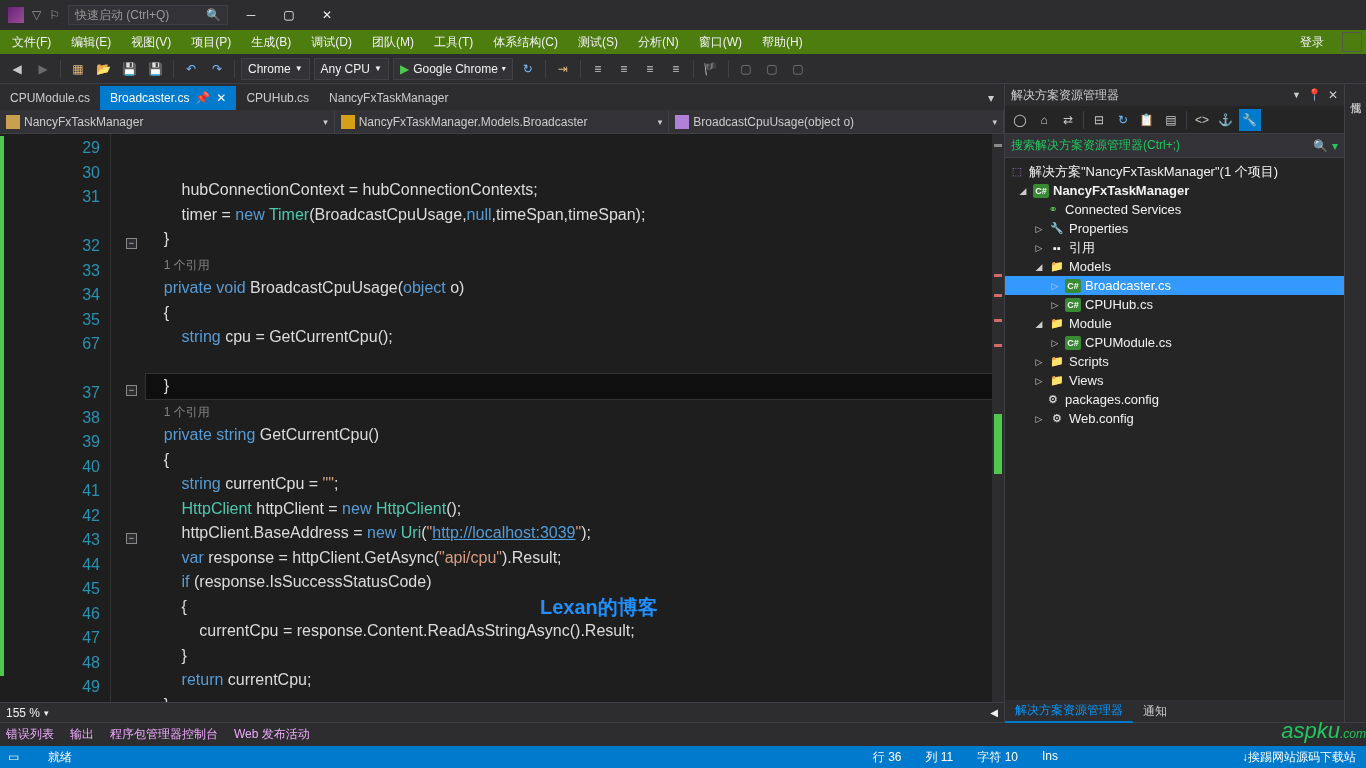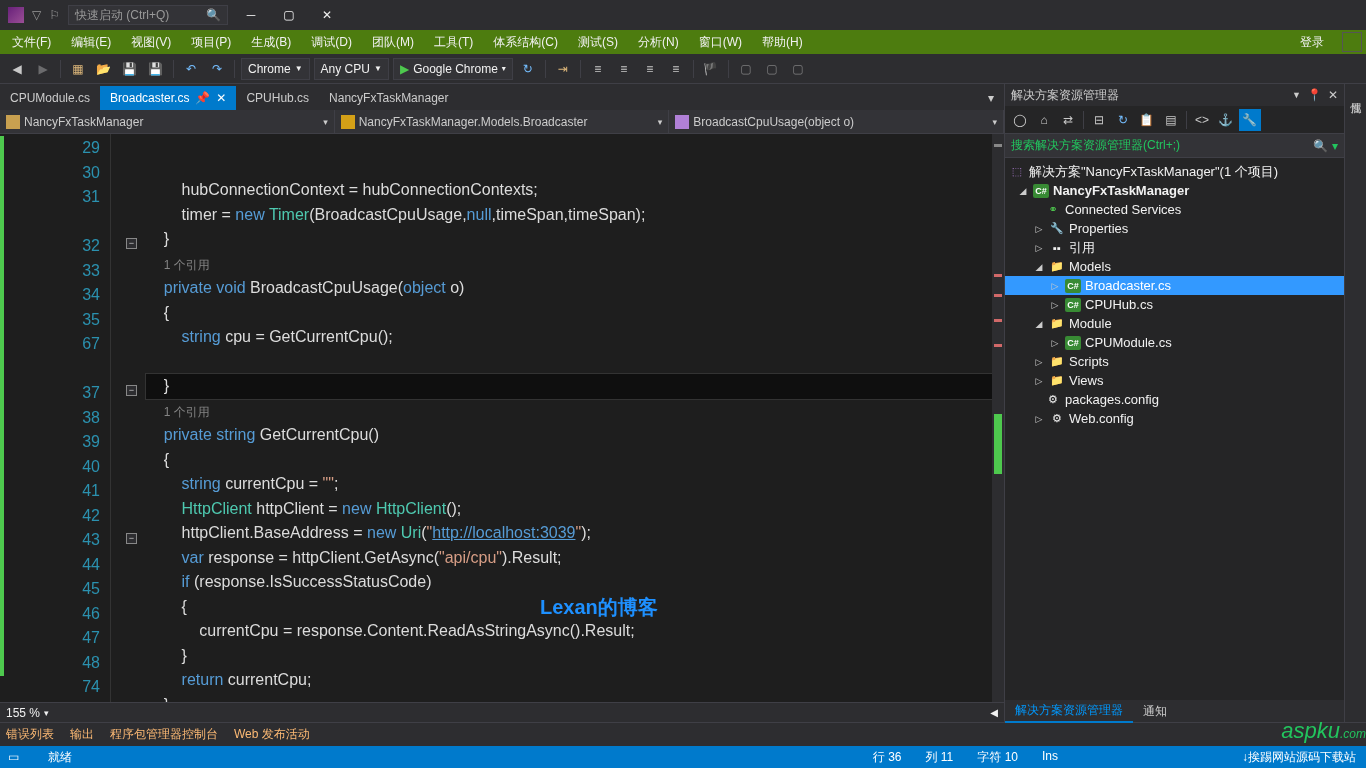--- a/index.html
+++ b/index.html
@@ -57,21 +57,21 @@
 .tree-node.selected { background: #3399ff; color: #fff; }
 .tree-arrow { width: 12px; color: #ccc; font-size: 9px; text-align: center;}
 .tree-icon { width: 16px; height: 14px; display: inline-flex; align-items: center; justify-content: center; font-size: 11px; }
 .csharp { background: #388a34; color: #fff; font-size: 9px; font-weight: bold; border-radius: 2px; }
 .folder { color: #dcb67a; }
 .side-tabs { height: 22px; background: #2d2d30; display: flex; align-items: center; }
 .side-tab { padding: 2px 10px; color: #0097fb; border-bottom: 2px solid #007acc; }
 .side-tab.inactive { color: #ccc; border-bottom: none; }
 .vert-tabs { width: 22px; background: #2d2d30; border-left: 1px solid #3f3f46; display: flex; flex-direction: column; align-items: center; padding-top: 4px;}
 .vert-tab { writing-mode: vertical-rl; padding: 6px 2px; color: #ccc; font-size: 11px;}
-.bottom-tabs { height: 24px; background: #2d2d30; border-top: 1px solid #3f3f46; display: flex; align-items: center; padding: 0 6px; gap: 16px; color: #fdba74; }
+.bottom-tabs { height: 24px; background: #2d2d30; border-top: 1px solid #3f3f46; display: flex; align-items: center; padding: 0 6px; gap: 16px; color: #f0abfc; }
 .status-bar { height: 22px; background: #007acc; display: flex; align-items: center; padding: 0 8px; color: #fff; gap: 24px; }
 .status-bar .sb-icon { width: 16px; }
 .status-group { display: flex; gap: 24px; margin-left: auto; margin-right: 300px; }
 .watermark { position: absolute; right: 0; bottom: 24px; font-style: italic; font-size: 22px; color: #22c55e; z-index: 50; }
 .watermark .com { font-size: 12px; }
 .green-bar { position: absolute; left: 124px; top: 2px; width: 4px; background: #4EC94E; }
 </style>
 </head>
 <body>
 
@@ -203,21 +203,21 @@
           <div class="ln">39</div>
           <div class="ln">40</div>
           <div class="ln">41</div>
           <div class="ln">42</div>
           <div class="ln">43</div>
           <div class="ln">44</div>
           <div class="ln">45</div>
           <div class="ln">46</div>
           <div class="ln">47</div>
           <div class="ln">48</div>
-          <div class="ln">74</div>
+          <div class="ln">49</div>
         </div>
       <div class="margin-strip">
         <div class="green-bar" style="left:0;top:2px;height:540px;"></div>
       </div>
       <div class="fold-strip">
         <div class="fold-box" style="top:104px">−</div>
         <div class="fold-box" style="top:251px">−</div>
         <div class="fold-box" style="top:399px">−</div>
       </div>
       <div class="code" id="code"><div class="line">        hubConnectionContext = hubConnectionContexts;</div><div class="line">        timer = <span class="kw">new</span> <span class="type">Timer</span>(BroadcastCpuUsage,<span class="kw">null</span>,timeSpan,timeSpan);</div><div class="line">    }</div><div class="line">    <span class="codelens">1 个引用</span></div><div class="line">    <span class="kw">private</span> <span class="kw">void</span> BroadcastCpuUsage(<span class="kw">object</span> o)</div><div class="line">    {</div><div class="line">        <span class="kw">string</span> cpu = GetCurrentCpu();</div><div class="line"></div><div class="line current-line">    }</div><div class="line">    <span class="codelens">1 个引用</span></div><div class="line">    <span class="kw">private</span> <span class="kw">string</span> GetCurrentCpu()</div><div class="line">    {</div><div class="line">        <span class="kw">string</span> currentCpu = <span class="str">""</span>;</div><div class="line">        <span class="type">HttpClient</span> httpClient = <span class="kw">new</span> <span class="type">HttpClient</span>();</div><div class="line">        httpClient.BaseAddress = <span class="kw">new</span> <span class="type">Uri</span>(<span class="str">"</span><span class="url">http://localhost:3039</span><span class="str">"</span>);</div><div class="line">        <span class="kw">var</span> response = httpClient.GetAsync(<span class="str">"api/cpu"</span>).Result;</div><div class="line">        <span class="kw">if</span> (response.IsSuccessStatusCode)</div><div class="line">        {</div><div class="line">            currentCpu = response.Content.ReadAsStringAsync().Result;</div><div class="line">        }</div><div class="line">        <span class="kw">return</span> currentCpu;</div><div class="line">    }</div><div class="line" style="opacity: 0.3;">}</div></div>

